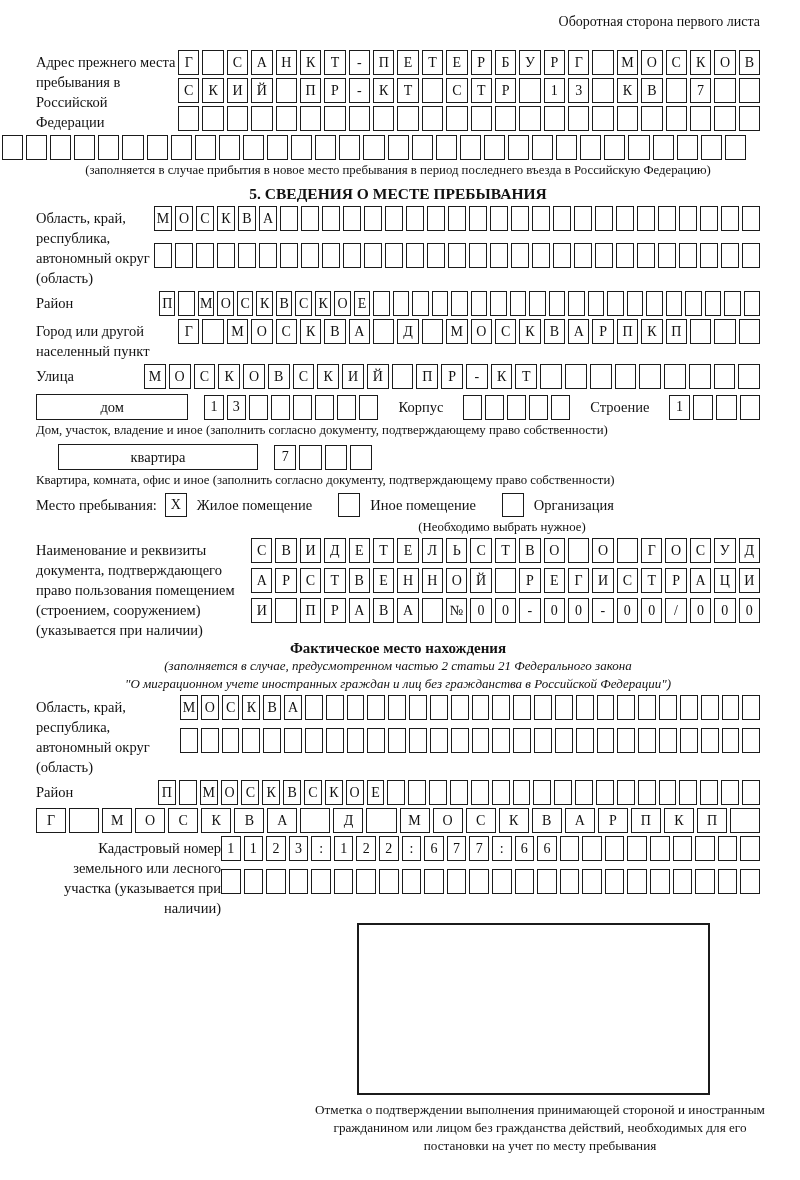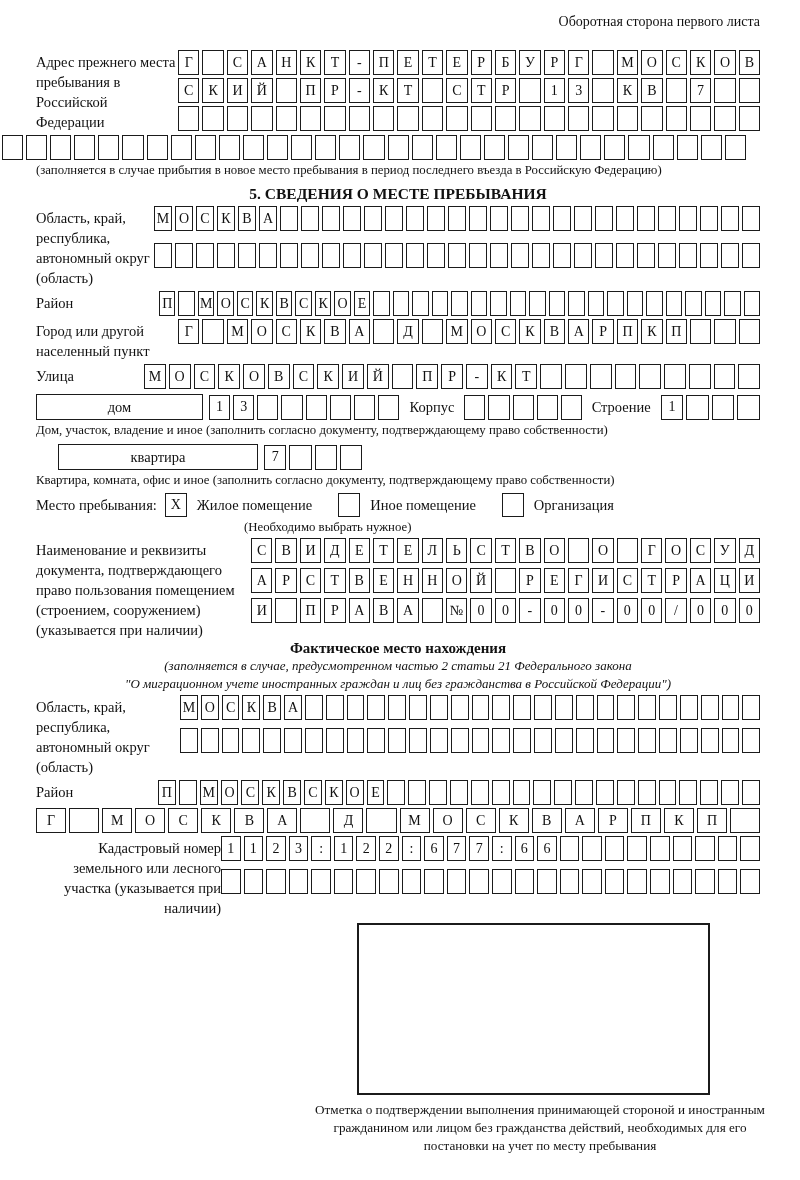--- a/index.html
+++ b/index.html
@@ -18,21 +18,21 @@
   .fcells { flex:1; display:flex; flex-direction:column; gap:3px; }
 
   .cellrow { display:flex; gap:3px; width:100%; }
   .cell {
     flex:1; height:25px; border:1.5px solid #1b1b1b;
     display:flex; align-items:center; justify-content:center;
     font-size:14px; line-height:1; background:#fff;
   }
 
   .caption { font-size:12.8px; line-height:17px; margin-top:2px; }
-  .caption-center { }
+  .caption-center { text-align:center; }
   .sec-title { text-align:center; font-weight:bold; font-size:15.5px; margin-top:6px; }
 
   
   .w-prev    { width:142px; min-width:142px; }
   .w-region  { width:118px; min-width:118px; }
   .w-district{ width:123px; min-width:123px; }
   .w-city    { width:142px; min-width:142px; }
   .w-street  { width:108px; min-width:108px; }
   .w-doc     { width:215px; min-width:215px; }
   .w-region3 { width:144px; min-width:144px; }
@@ -40,42 +40,42 @@
   .w-city3   { width:185px; min-width:185px; }
   .w-cad     { width:185px; min-width:185px;text-align:right; }
 
   .fullrow { width:744px; margin-left:-34px; margin-top:3px; }
 
   .gap12 { gap:12px; }
   .gap8  { gap:8px; }
   .gap5  { gap:5px; }
 
   
-  .inline-row { display:flex; align-items:center; margin-top:5px; gap:6px; }
+  .inline-row { display:flex; align-items:center; margin-top:5px; gap:16px; }
   .boxed-label {
     height:26px; border:1.5px solid #1b1b1b; display:flex;
     align-items:center; justify-content:center; font-size:14.5px;
   }
   .house-box { width:168px; }
   .apt-box   { width:200px;margin-left:22px; }
   .grp-house   { width:192px; }
   .grp-korpus  { width:118px; }
   .grp-stroenie{ width:100px; }
   .grp-apt     { width:98px; }
   .inline-lab { font-size:14.5px; padding:0 4px; }
 
   
   .stay-row { display:flex; align-items:center; margin-top:4px; font-size:14.5px; }
   .chk {
     width:22px; height:24px; border:1.5px solid #1b1b1b;
     display:flex; align-items:center; justify-content:center;
     font-size:14px; margin:0 10px 0 8px;
   }
   .opt-label { margin-right:18px; }
-  .stay-note { font-size:12.8px; margin-top:3px; margin-left:208px; }
+  .stay-note { font-size:12.8px; margin-top:3px; margin-left:208px;text-align:center; }
 
   .actual-title { text-align:center; font-weight:bold; font-size:15px; margin-top:0; }
   .actual-cap { text-align:center; font-size:13px; line-height:17.5px;font-style:italic; }
   .actual-cap:first-of-type { margin-top:4px; }
 
   
   .stamp-box {
     width:353px; height:172px; border:2px solid #1b1b1b;
     margin-left:321px; margin-top:5px; background:#fff;
   }

